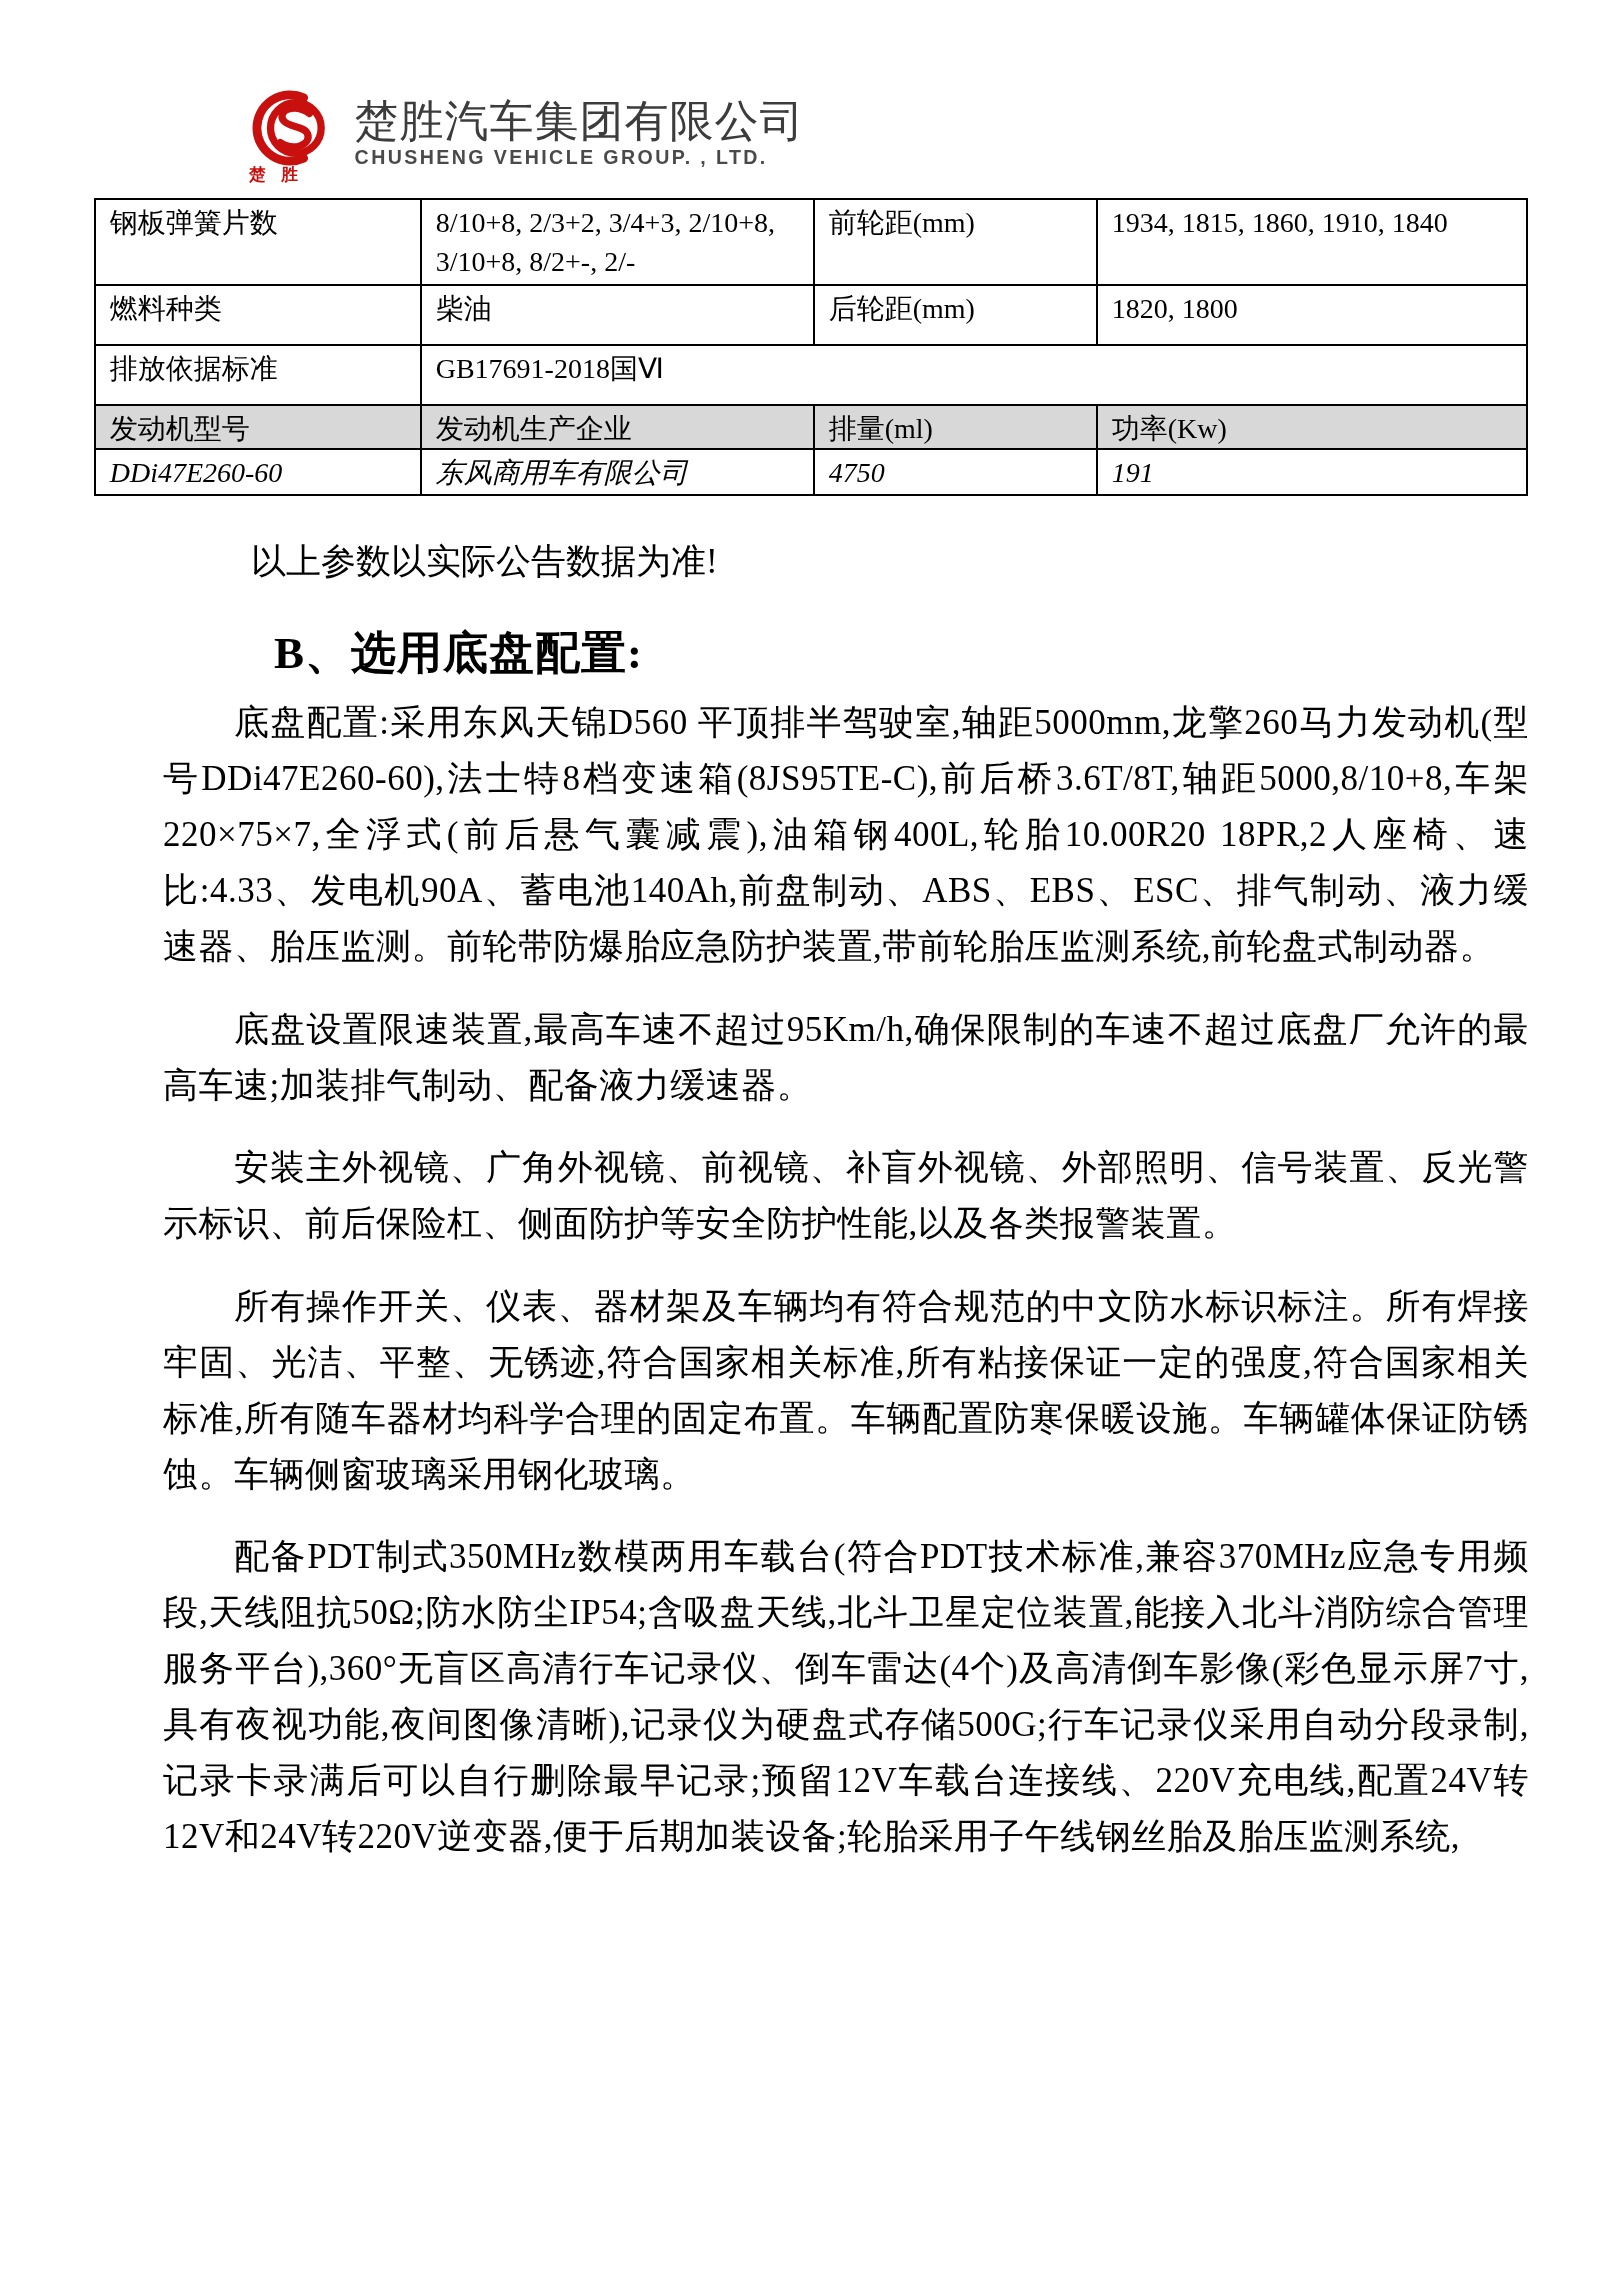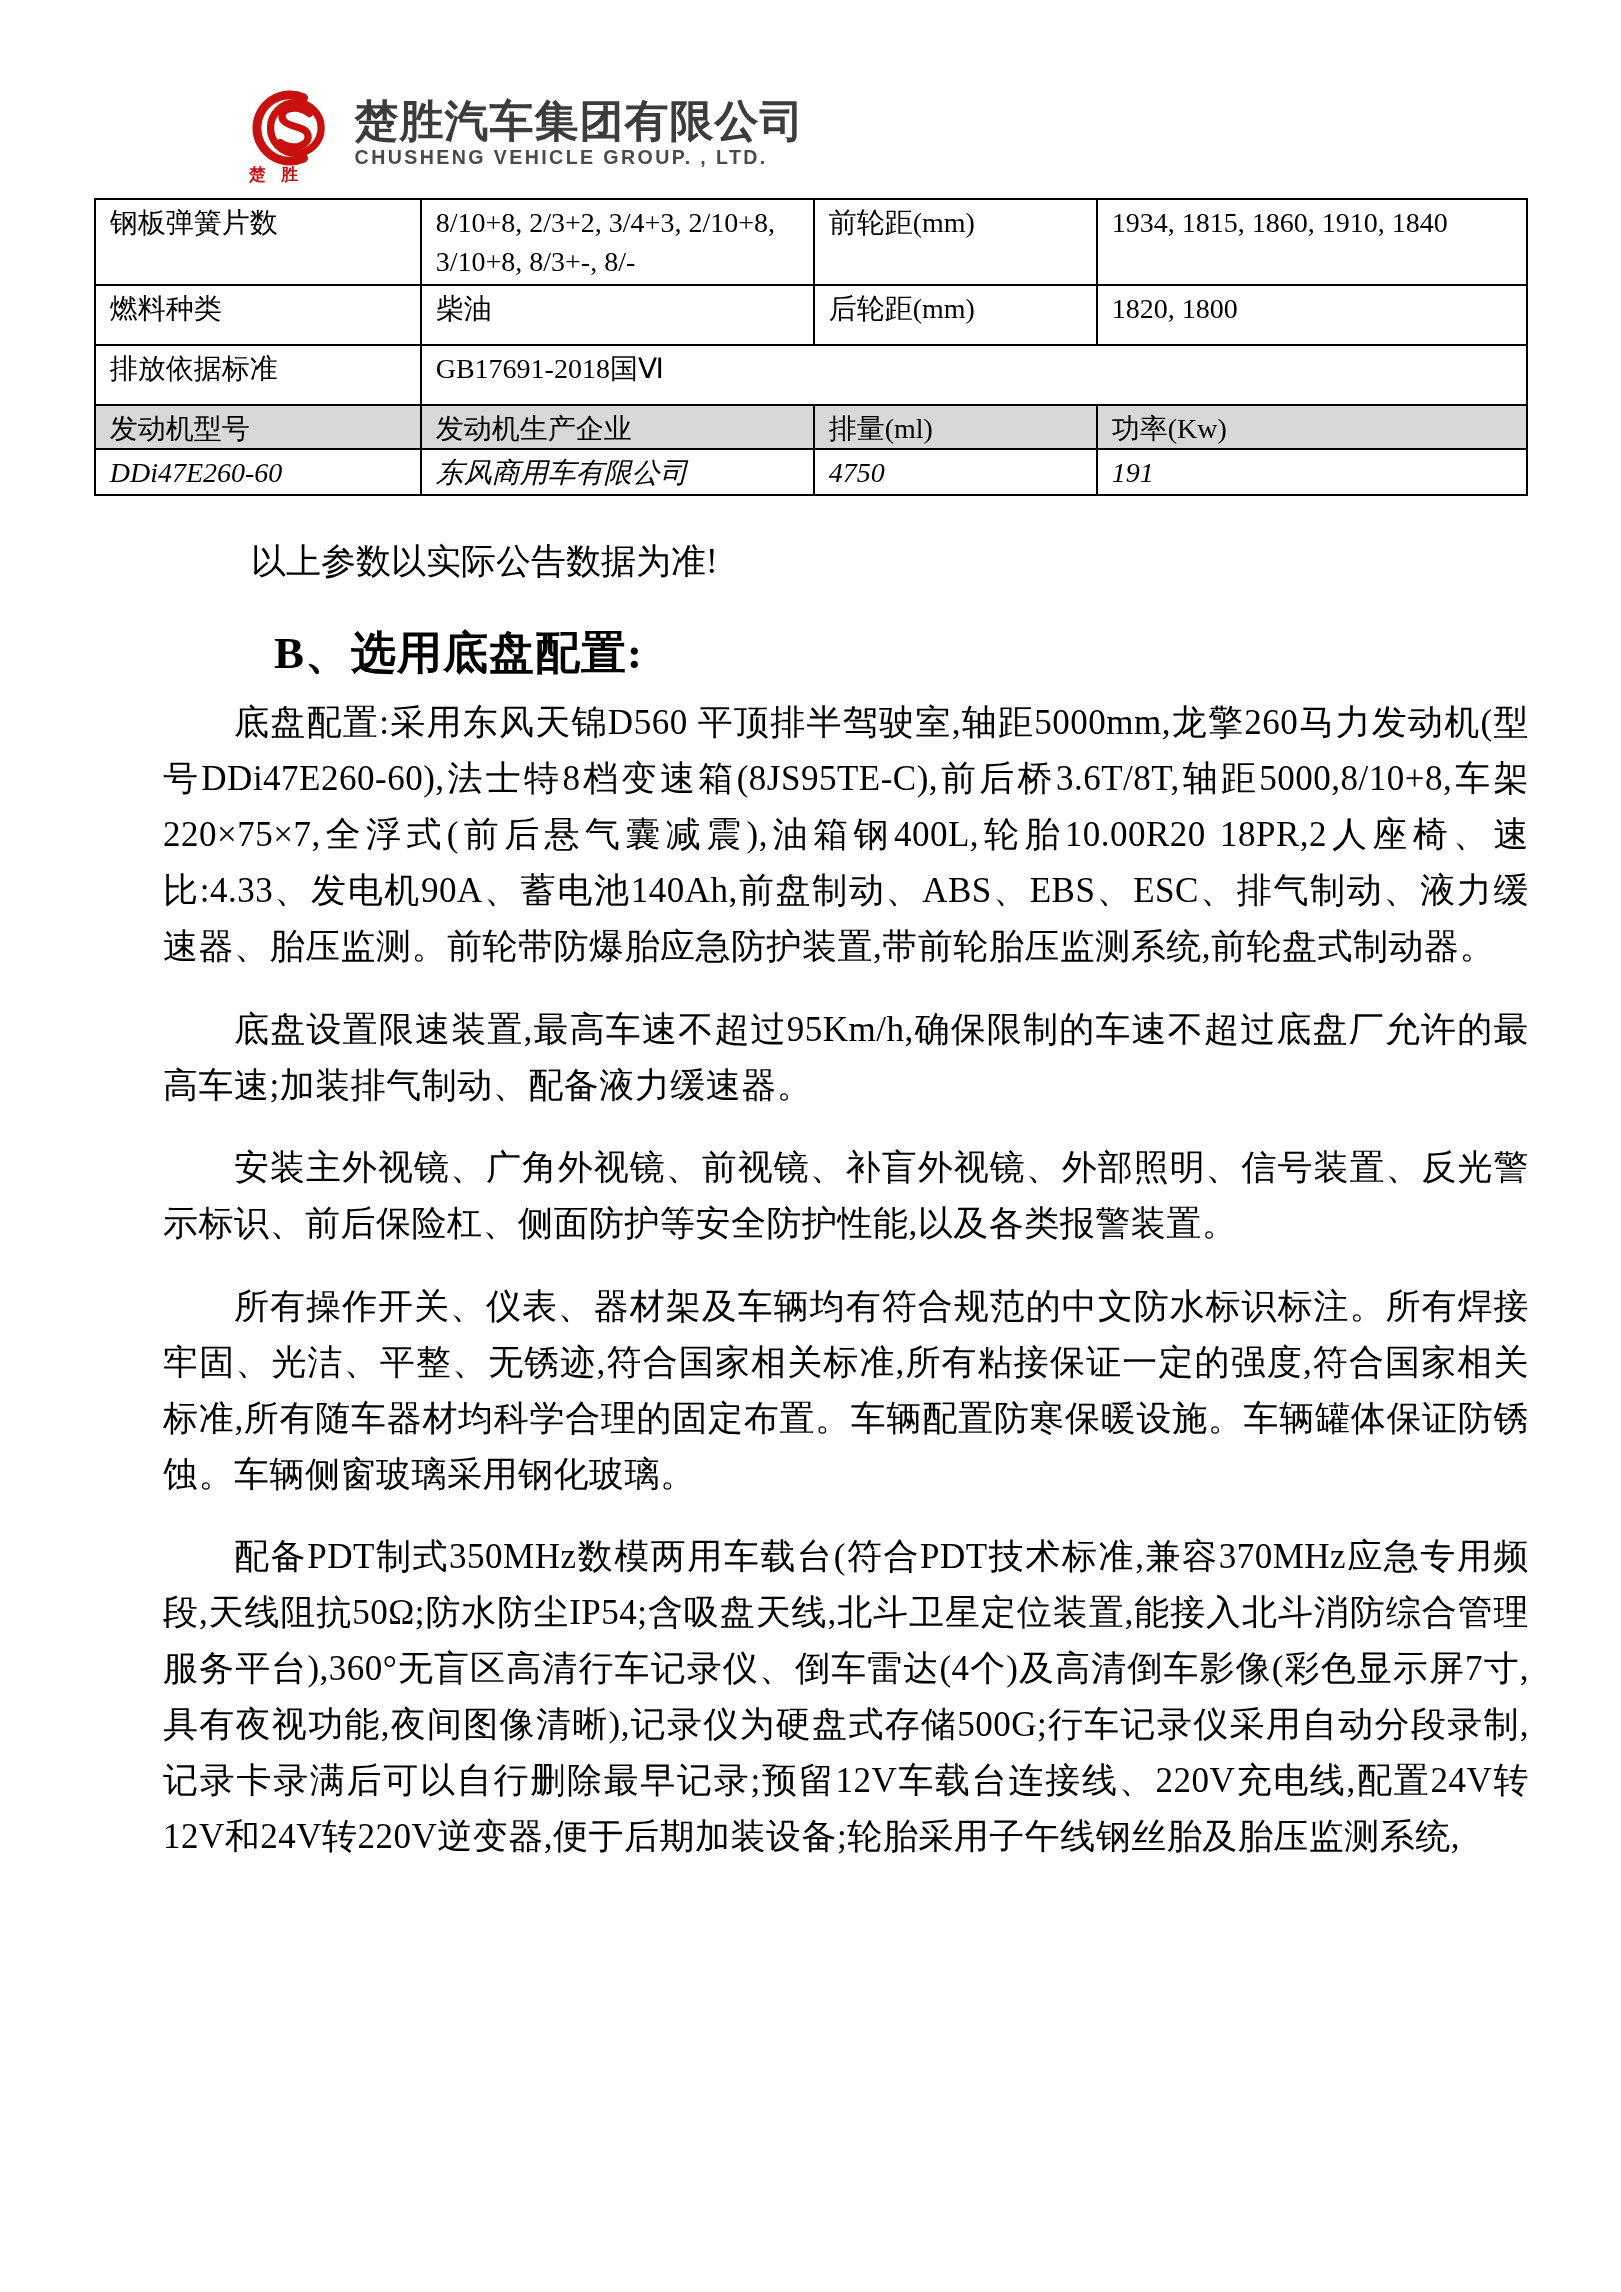--- a/index.html
+++ b/index.html
@@ -33,21 +33,21 @@
     font-weight: bold;
     color: #c8100f;
     letter-spacing: 15.7px;
     white-space: nowrap;
     font-family: "Liberation Serif", serif;
   }
   .logo-text { margin-left: 17.6px; padding-top: 5.9px; font-family: "Liberation Sans", sans-serif; }
   .logo-zh {
     font-size: 44px;
     line-height: 49px;
-    font-weight: bold;
+    font-weight: normal;
     color: #3c3c3c;
     letter-spacing: 1px;
     white-space: nowrap;
   }
   .logo-en {
     font-size: 19.6px;
     line-height: 25.5px;
     font-weight: bold;
     color: #4a4a4a;
     letter-spacing: 2.4px;
@@ -126,21 +126,21 @@
   <table class="spec">
     <colgroup>
       <col style="width:326px">
         <col style="width:393px">
         <col style="width:283px">
         <col style="width:430px">
     </colgroup>
     <tbody>
       <tr class="row-tall">
         <td>钢板弹簧片数</td>
-        <td class="breakall">8/10+8, 2/3+2, 3/4+3, 2/10+8, 3/10+8, 8/3+-, 8/-</td>
+        <td class="breakall">8/10+8, 2/3+2, 3/4+3, 2/10+8, 3/10+8, 8/2+-, 2/-</td>
         <td>前轮距(mm)</td>
         <td class="breakall">1934, 1815, 1860, 1910, 1840</td>
       </tr>
       <tr class="row-std">
         <td>燃料种类</td>
         <td>柴油</td>
         <td>后轮距(mm)</td>
         <td>1820, 1800</td>
       </tr>
       <tr class="row-std">

